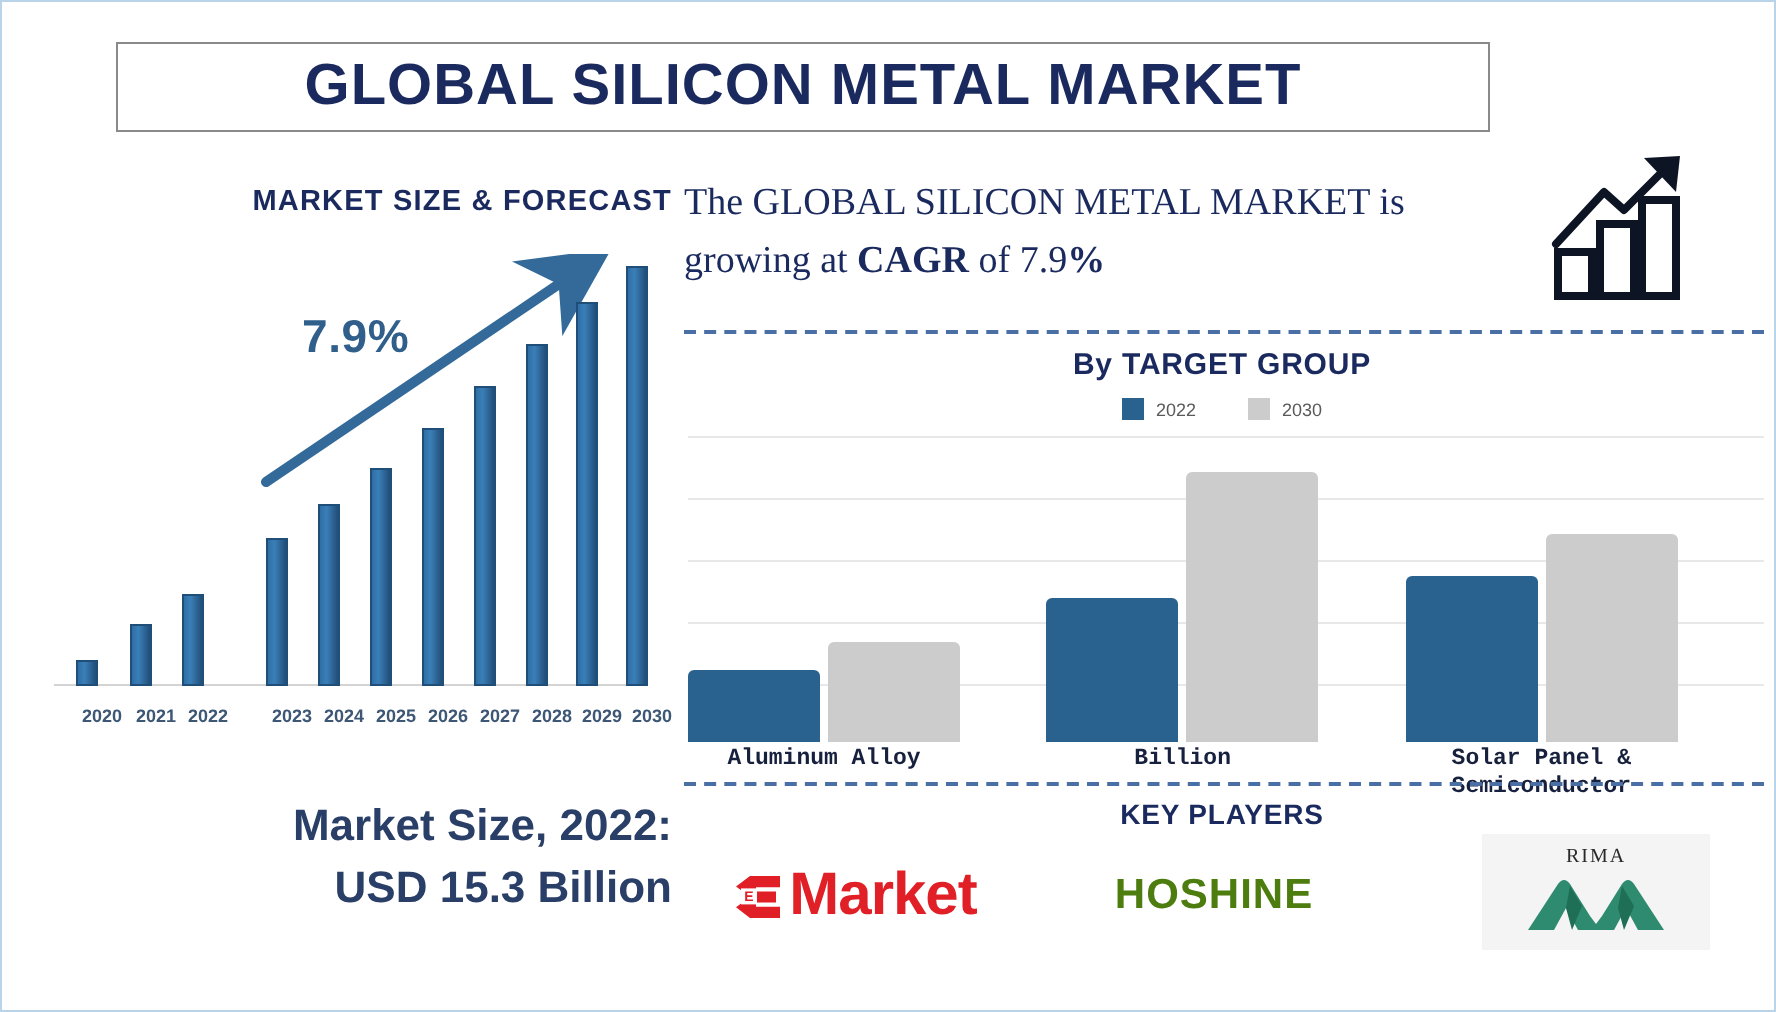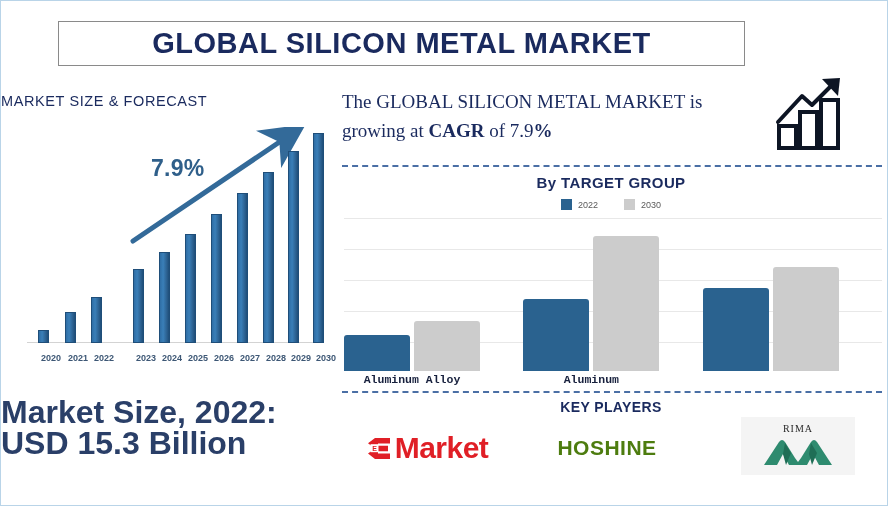--- a/index.html
+++ b/index.html
@@ -48,22 +48,22 @@
     left: 0;
     top: 78px;
     width: 335px;
     height: 420px;
   }
   #market-size-header {
     position: absolute;
     left: 0;
     top: 14px;
     width: 335px;
-    text-align: left;
-    font-weight: normal;
+    text-align: right;
+    font-weight: bold;
     font-size: 14.5px;
     letter-spacing: 0.6px;
     color: #1a2a5e;
   }
 
   
   #left-chart {
     position: absolute;
     left: 22px;
     top: 48px;
@@ -118,23 +118,23 @@
     width: 300px;
     height: 238px;
     pointer-events: none;
   }
 
   #market-size-value {
     position: absolute;
     left: 0;
     top: 318px;
     width: 335px;
-    text-align: left;
-    font-weight: bold;
-    font-size: 32px;
+    text-align: right;
+    font-weight: bold;
+    font-size: 22px;
     line-height: 31px;
     color: #2a3f68;
   }
 
   
   #right-panel {
     position: absolute;
     left: 336px;
     top: 78px;
     width: 548px;
@@ -419,25 +419,26 @@
         </div>
       <div id="tg-groups">
           <div class="tg-group">
             <div class="tg-bar b2022" style="height: 36px; background: rgb(42, 98, 143);"></div>
             <div class="tg-bar b2030" style="height: 50px; background: rgb(204, 204, 204);"></div>
             <div class="tg-cat-label" style="left: -7px;">Aluminum Alloy</div>
           </div>
           <div class="tg-group">
             <div class="tg-bar b2022" style="height: 72px; background: rgb(42, 98, 143);"></div>
             <div class="tg-bar b2030" style="height: 135px; background: rgb(204, 204, 204);"></div>
-            <div class="tg-cat-label" style="left: -7px;">Aluminum</div>
+            <div class="tg-cat-label" style="left: -7px;">Billion</div>
           </div>
           <div class="tg-group">
             <div class="tg-bar b2022" style="height: 83px; background: rgb(42, 98, 143);"></div>
             <div class="tg-bar b2030" style="height: 104px; background: rgb(204, 204, 204);"></div>
+            <div class="tg-cat-label" style="left: -7px;">Solar Panel &amp;<br>Semiconductor</div>
           </div>
         </div>
     </div>
 
     <div class="dashed-sep" id="sep-mid"></div>
 
     <div id="key-players-title">KEY PLAYERS</div>
 
     <div id="players-row">
 

